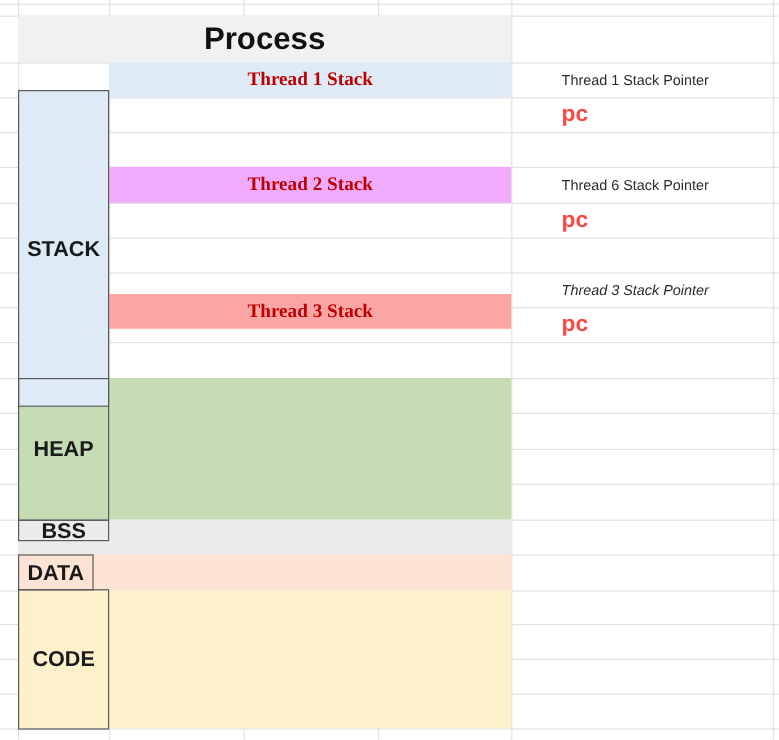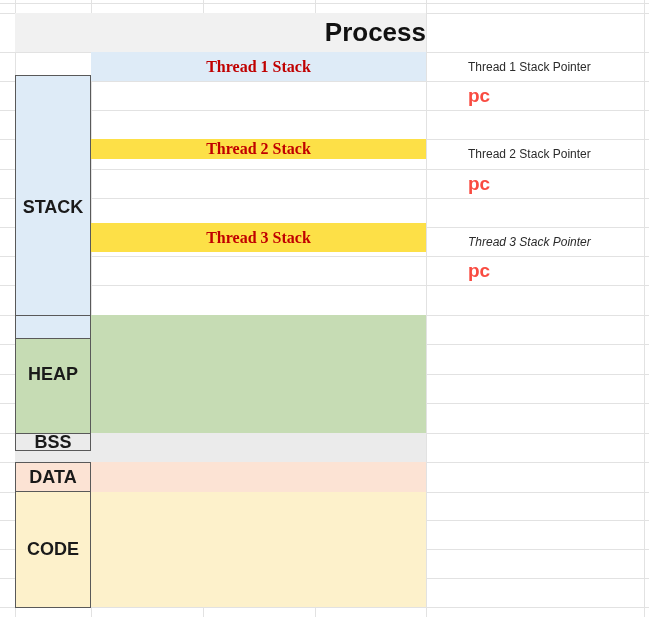--- a/index.html
+++ b/index.html
@@ -65,64 +65,64 @@
       <div class="gridline" style="left: 15px; top: 0px; width: 1px; height: 617px; background: rgb(226, 226, 226);"></div>
       <div class="gridline" style="left: 91px; top: 0px; width: 1px; height: 617px; background: rgb(226, 226, 226);"></div>
       <div class="gridline" style="left: 426px; top: 0px; width: 1px; height: 617px; background: rgb(226, 226, 226);"></div>
       <div class="gridline" style="left: 644px; top: 0px; width: 1px; height: 617px; background: rgb(226, 226, 226);"></div>
       <div class="gridline" style="left: 203px; top: 0px; width: 1px; height: 13px; background: rgb(226, 226, 226);"></div>
       <div class="gridline" style="left: 203px; top: 607px; width: 1px; height: 10px; background: rgb(226, 226, 226);"></div>
       <div class="gridline" style="left: 315px; top: 0px; width: 1px; height: 13px; background: rgb(226, 226, 226);"></div>
       <div class="gridline" style="left: 315px; top: 607px; width: 1px; height: 10px; background: rgb(226, 226, 226);"></div>
     </div>
 
-  <div class="abs banner" style="background-color: rgb(241, 241, 241); justify-content: flex-end;">
+  <div class="abs banner" style="background-color: rgb(241, 241, 241);">
     <span class="banner-title">Process</span>
   </div>
 
   <div class="abs fill" style="left: 15px; top: 315px; width: 411px; height: 118px; background-color: rgb(198, 220, 180);"></div>
   <div class="abs fill" style="left: 15px; top: 433px; width: 411px; height: 29px; background-color: rgb(235, 235, 235);"></div>
   <div class="abs fill" style="left: 15px; top: 462px; width: 411px; height: 30px; background-color: rgb(252, 227, 212);"></div>
   <div class="abs fill" style="left: 15px; top: 492px; width: 411px; height: 115px; background-color: rgb(253, 241, 203);"></div>
 
   <div class="abs thread-row" style="top: 52px; height: 29px; background-color: rgb(222, 235, 247);">
     <span class="thread-label">Thread 1 Stack</span>
   </div>
-  <div class="abs thread-row" style="top: 139px; height: 20px; background-color: #fde047;">
+  <div class="abs thread-row" style="top: 139px; height: 30px; background-color: #f0abfc;">
     <span class="thread-label">Thread 2 Stack</span>
   </div>
-  <div class="abs thread-row" style="top: 223px; height: 29px; background-color: #fde047;">
+  <div class="abs thread-row" style="top: 245px; height: 29px; background-color: #fca5a5;">
     <span class="thread-label">Thread 3 Stack</span>
   </div>
 
   <div class="abs bordered" style="left: 15px; top: 52px; width: 76px; height: 264px; background-color: rgb(222, 235, 247); margin-top: 23px;">
     <span class="section-label">STACK</span>
   </div>
   <div class="abs bordered" style="left:15px;top:315px;width:76px;height:119px;">
     <span class="section-label">HEAP</span>
   </div>
   <div class="abs bordered" style="left:15px;top:433px;width:76px;height:18px;">
     <span class="section-label">BSS</span>
   </div>
-  <div class="abs bordered" style="left:15px;top:462px;width:76px;height:30px;">
+  <div class="abs bordered" style="left:15px;top:462px;width:63px;height:30px;">
     <span class="section-label">DATA</span>
   </div>
   <div class="abs bordered" style="left:15px;top:491px;width:76px;height:117px;">
     <span class="section-label">CODE</span>
   </div>
 
   <div class="abs ptr-row" style="top:52px;height:29px;">
     <span class="ptr-label">Thread 1 Stack Pointer</span>
   </div>
   <div class="abs ptr-row" style="top:81px;height:29px;">
     <span class="pc-label">pc</span>
   </div>
 
   <div class="abs ptr-row" style="top:139px;height:30px;">
-    <span class="ptr-label">Thread 2 Stack Pointer</span>
+    <span class="ptr-label">Thread 6 Stack Pointer</span>
   </div>
   <div class="abs ptr-row" style="top:169px;height:29px;">
     <span class="pc-label">pc</span>
   </div>
 
   <div class="abs ptr-row" style="top:227px;height:29px;font-style:italic;">
     <span class="ptr-label">Thread 3 Stack Pointer</span>
   </div>
   <div class="abs ptr-row" style="top:256px;height:29px;">
     <span class="pc-label">pc</span>

